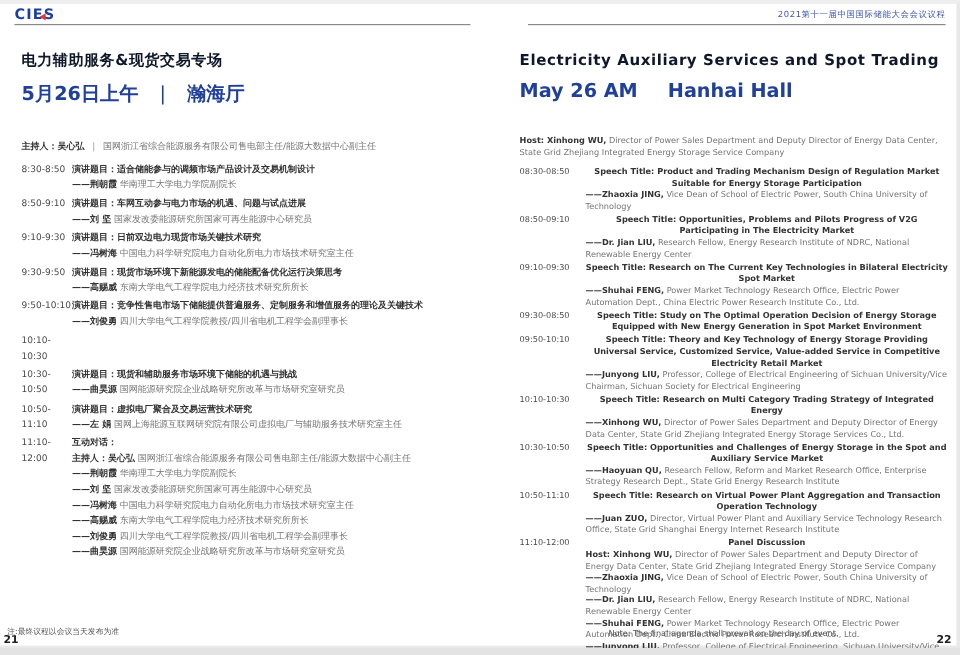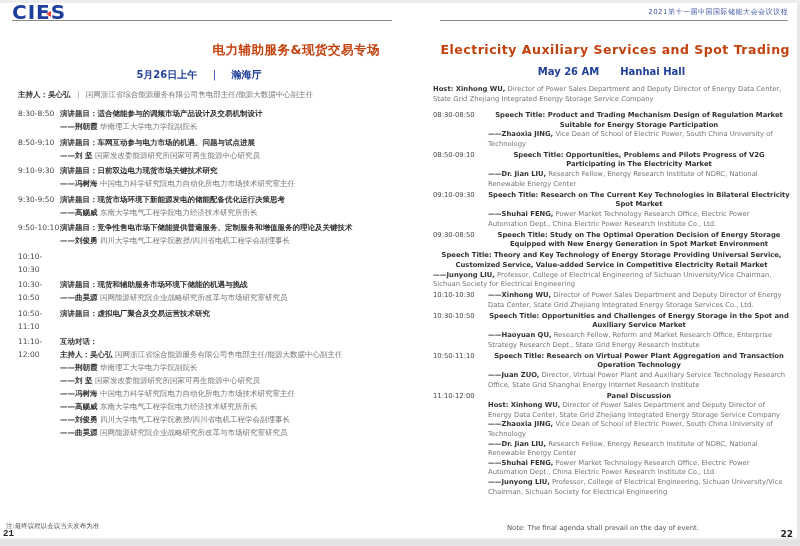--- a/index.html
+++ b/index.html
@@ -13,21 +13,21 @@
   .sheet {
     position:absolute; left:0; top:3px; width:797px; height:535px;
     background:#ffffff;
   }
   .edge-bottom { position:absolute; left:0; top:540px; width:800px; height:6px; background:#e3e3e3; }
   .edge-top { position:absolute; left:0; top:0; width:800px; height:3px; background:#ededed; }
 
   
   .logo { position:absolute; left:12px; top:5px; display:flex; align-items:flex-start; }
   .logo-acronym {
-    position:relative; font-weight:bold; font-size:20px; line-height:15px;
+    position:relative; font-weight:bold; font-size:12px; line-height:15px;
     color:#1c3f9e; letter-spacing:1px; font-family:"DejaVu Sans",sans-serif;
   }
   .logo-red-mark {
     position:absolute; left:62%; top:6px; width:0; height:0;
     border-top:3px solid transparent; border-bottom:3px solid transparent;
     border-right:5px solid #e8382f;
   }
   .logo-textblock { margin-left:6px; }
   .logo-cn { font-size:11px; font-weight:bold; color:#1a2a66; line-height:12px; letter-spacing:1px; }
   .logo-en { font-size:6px; color:#666; transform:scale(0.62); transform-origin:left top; white-space:nowrap; }
@@ -35,22 +35,22 @@
     position:absolute; right:12px; top:7px; font-size:7px; color:#3f57a7; letter-spacing:0.5px;
   }
   .rule { position:absolute; top:20px; height:1px; background:#8a8a8a; }
   .rule-left { left:12px; width:380px; }
   .rule-right { left:440px; width:348px; }
 
   
   .page { position:absolute; top:42px; }
   .page-left { left:18px; width:362px; }
   .page-right { left:433px; width:357px; }
-  .page-title { text-align:right; font-weight:bold; color:#c2410c; font-size:12.5px; margin-bottom:9px; letter-spacing:0.5px; }
-  .page-subtitle { text-align:center; font-weight:bold; color:#21409a; font-size:10px; margin-bottom:8px; }
+  .page-title { text-align:left; font-weight:bold; color:#0f172a; font-size:12.5px; margin-bottom:9px; letter-spacing:0.5px; }
+  .page-subtitle { text-align:left; font-weight:bold; color:#21409a; font-size:16px; margin-bottom:28px; }
   .page-subtitle .sep { margin:0 12px; font-weight:normal; color:#21409a; }
   .page-subtitle .gap { display:inline-block; width:14px; }
 
   .host-line { font-size:7.5px; line-height:10px; color:#757575; margin-bottom:7px; }
   .page-right .host-line { font-size:6.8px; line-height:9.5px; }
   .bold-dark { font-weight:bold; color:#333; }
   .hsep { margin:0 4px; color:#999; }
 
   .srow { display:flex; margin-bottom:2.5px; }
   .page-right .srow { margin-bottom:1.5px; }
@@ -58,21 +58,21 @@
   .page-right .stime { width:55px; font-size:6.8px; line-height:9.6px; }
   .scontent { flex:1; }
   .stitle { font-weight:bold; color:#333; font-size:7.5px; line-height:13px; }
   .page-right .stitle { font-size:6.8px; line-height:9.6px;text-align:center; }
   .sline { font-size:7.5px; line-height:13px; }
   .page-right .sline { font-size:6.8px; line-height:9.6px; }
   .sname { font-weight:bold; color:#333; }
   .saff { color:#757575; }
 
   .footnote-left { position:absolute; left:6px; top:522px; font-size:6.5px; color:#555; }
-  .pagenum-left { position:absolute; left:3px; top:529px; font-size:9px; font-weight:bold; color:#222;font-family:Liberation Mono, monospace; }
+  .pagenum-left { position:absolute; left:3px; top:529px; font-size:9px; font-weight:bold; color:#222; }
   .footnote-right { position:absolute; left:507px; top:524px; font-size:6.8px; color:#555; }
   .pagenum-right { position:absolute; right:7px; top:529px; font-size:9px; font-weight:bold; color:#222; }
 </style>
 </head>
 <body>
 
 <div class="sheet"></div>
 <div class="edge-top"></div>
 
 <div class="logo">
@@ -156,20 +156,24 @@
         <div class="sline">
           <span class="sname">——曲昊源</span>
           <span class="saff">国网能源研究院企业战略研究所改革与市场研究室研究员</span>
         </div>
       </div>
     </div>
       <div class="srow">
       <div class="stime">10:50-11:10</div>
       <div class="scontent">
         <div class="stitle">演讲题目：虚拟电厂聚合及交易运营技术研究</div>
+        <div class="sline">
+          <span class="sname">——左 娟</span>
+          <span class="saff">国网上海能源互联网研究院有限公司虚拟电厂与辅助服务技术研究室主任</span>
+        </div>
       </div>
     </div>
     </div>
   <div class="srow">
     <div class="stime">11:10-12:00</div>
     <div class="scontent">
       <div class="stitle">互动对话：</div>
       <div class="sline">
         <span class="sname">主持人：吴心弘</span>
         <span class="saff">国网浙江省综合能源服务有限公司售电部主任/能源大数据中心副主任</span>
@@ -246,31 +250,33 @@
         </div>
       </div>
     </div>
       <div class="srow">
       <div class="stime">09:30-08:50</div>
       <div class="scontent">
         <div class="stitle">Speech Title: Study on The Optimal Operation Decision of Energy Storage Equipped with New Energy Generation in Spot Market Environment</div>
       </div>
     </div>
       <div class="srow">
+      <div class="stime">09:50-10:10</div>
       <div class="scontent">
         <div class="stitle">Speech Title: Theory and Key Technology of Energy Storage Providing Universal Service, Customized Service, Value-added Service in Competitive Electricity Retail Market</div>
         <div class="sline">
           <span class="sname">——Junyong LIU,</span>
           <span class="saff">Professor, College of Electrical Engineering of Sichuan University/Vice Chairman, Sichuan Society for Electrical Engineering</span>
         </div>
       </div>
     </div>
       <div class="srow">
       <div class="stime">10:10-10:30</div>
       <div class="scontent">
+        <div class="stitle">Speech Title: Research on Multi Category Trading Strategy of Integrated Energy</div>
         <div class="sline">
           <span class="sname">——Xinhong WU,</span>
           <span class="saff">Director of Power Sales Department and Deputy Director of Energy Data Center, State Grid Zhejiang Integrated Energy Storage Services Co., Ltd.</span>
         </div>
       </div>
     </div>
       <div class="srow">
       <div class="stime">10:30-10:50</div>
       <div class="scontent">
         <div class="stitle">Speech Title: Opportunities and Challenges of Energy Storage in the Spot and Auxiliary Service Market</div>

